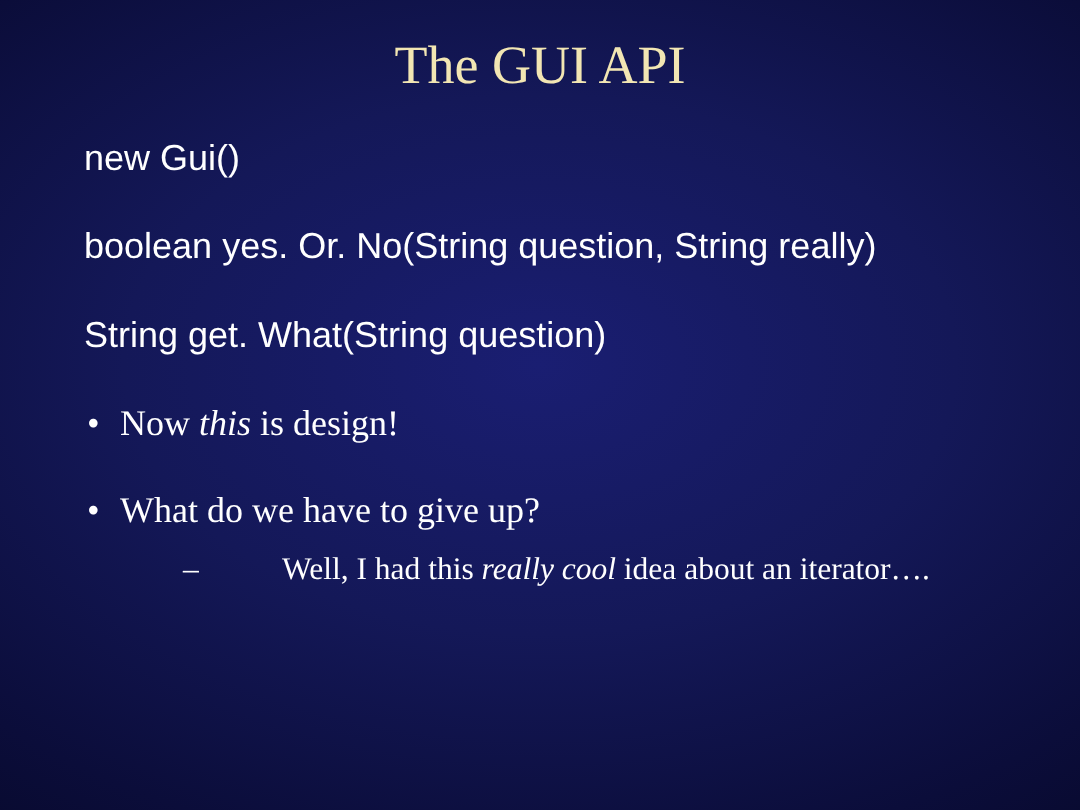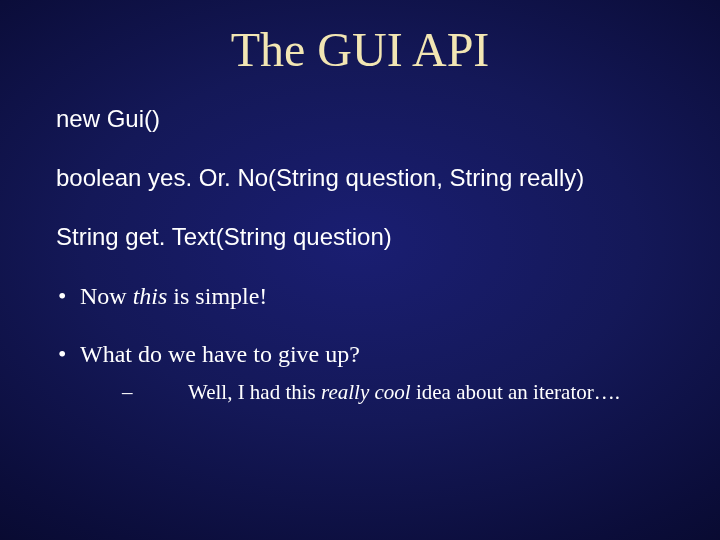--- a/index.html
+++ b/index.html
@@ -18,21 +18,21 @@
                 #141858 35%,
                 #0b0d3a 65%,
                 #020318 100%);
     box-sizing: border-box;
     padding: 22px 56px 0 56px;
     color: #fff;
     position: relative;
   }
   .title {
     text-align: center;
-    font-size: 48px;
+    font-size: 36px;
     color: #f2e6b3;
     margin: 0 0 28px 0;
     font-weight: 400;
   }
   .code-line {
     font-family: Verdana, Geneva, sans-serif;
     color: #fff;
     font-size: 24px;
     margin: 0 0 30px 0;
     line-height: 1.2;
@@ -85,25 +85,25 @@
 </style>
 </head>
 <body>
 
 <div class="slide">
 
   <h1 class="title">The GUI API</h1>
 
   <p class="code-line">new Gui()</p>
   <p class="code-line">boolean yes. Or. No(String question, String really)</p>
-  <p class="code-line tighter">String get. Text(String question)</p>
+  <p class="code-line tighter">String get. What(String question)</p>
 
   <ul class="bullets">
     <li>
-      <span>Now </span><em class="script">this</em><span> is simple!</span>
+      <span>Now </span><em class="script">this</em><span> is design!</span>
     </li>
     <li>
       <span>What do we have to give up?</span>
       <ul class="subs">
         <li>
           <span>Well, I had this </span><span class="really">really cool</span><span> idea about an iterator….</span>
         </li>
       </ul>
     </li>
   </ul>

